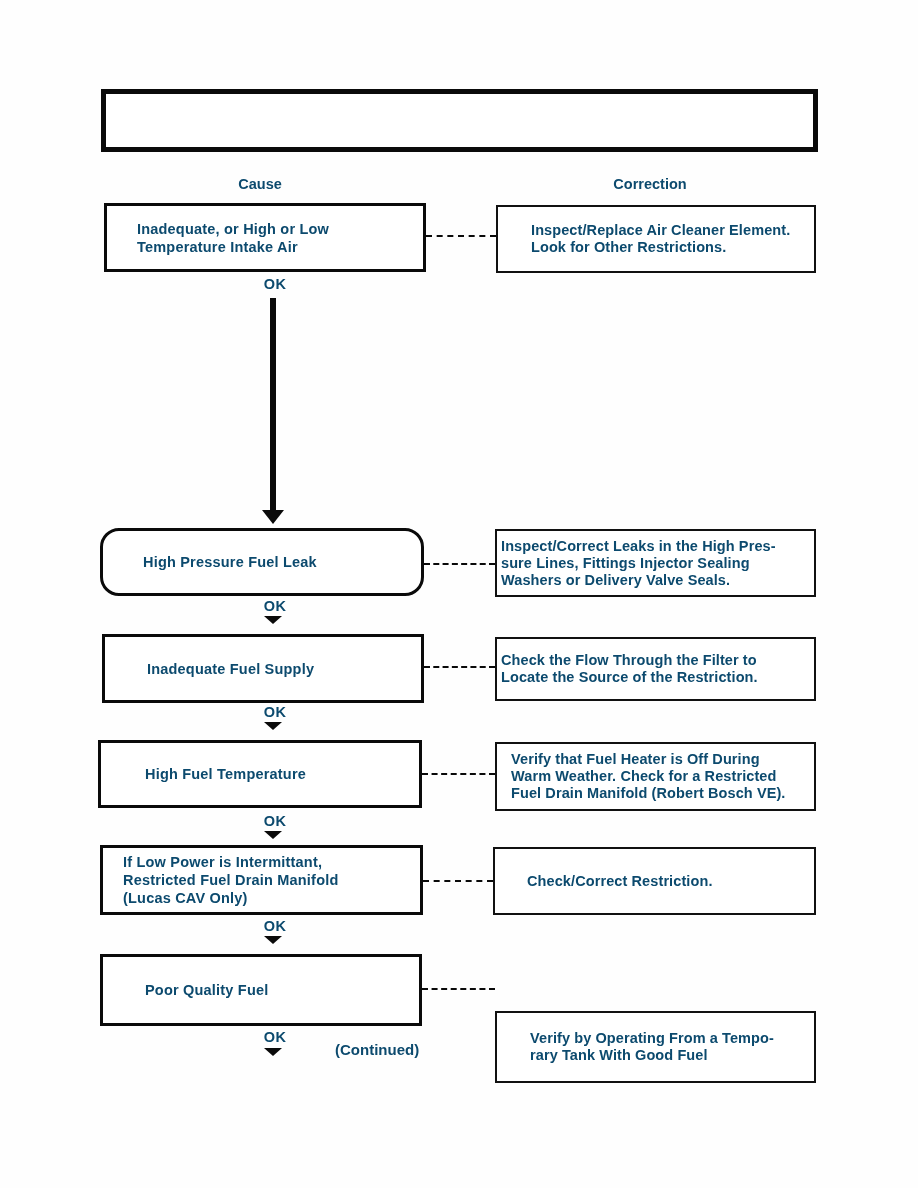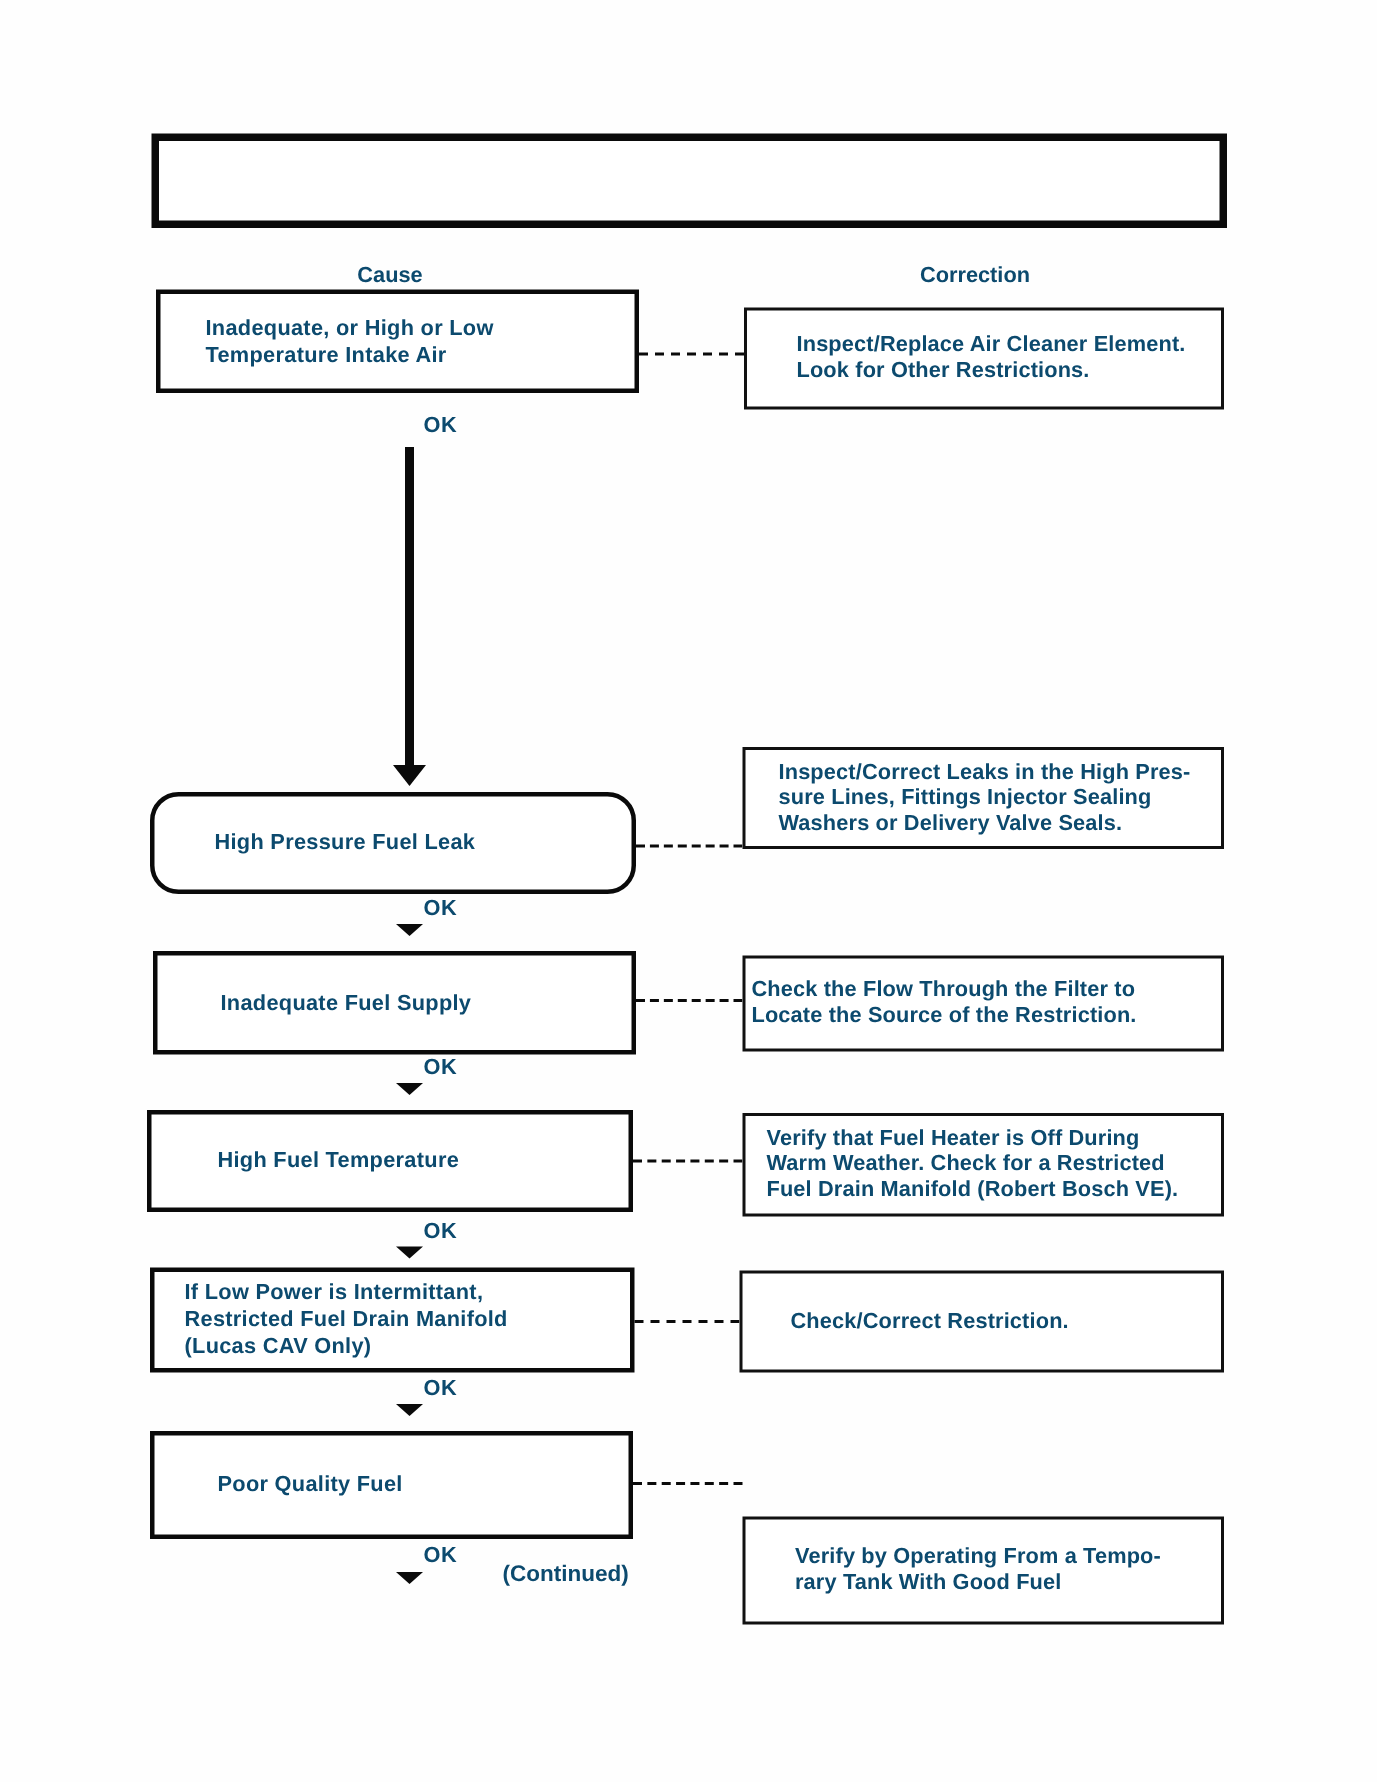--- a/index.html
+++ b/index.html
@@ -49,50 +49,50 @@
     border: 2px solid #111;
     background: #fff;
     display: flex; align-items: center;
     font-size: 14.5px; font-weight: 700;
     line-height: 17px;
     white-space: pre-line;
     letter-spacing: 0.1px;
     padding-right: 10px;
   }
 
-  .r1-cause { left: 104px; top: 193px; width: 322px; height: 69px; padding-left: 30px; }
+  .r1-cause { left: 104px; top: 203px; width: 322px; height: 69px; padding-left: 30px; }
   .r2-cause { left: 100px; top: 528px; width: 324px; height: 68px; padding-left: 40px; border-radius: 19px; }
   .r3-cause { left: 102px; top: 634px; width: 322px; height: 69px; padding-left: 42px; }
   .r4-cause { left:  98px; top: 740px; width: 324px; height: 68px; padding-left: 44px; }
   .r5-cause { left: 100px; top: 845px; width: 323px; height: 70px; padding-left: 20px; }
   .r6-cause { left: 100px; top: 954px; width: 322px; height: 72px; padding-left: 42px; }
 
   .r1-corr { left: 496px; top: 205px; width: 320px; height: 68px; padding-left: 33px; }
-  .r2-corr { left: 495px; top: 498px; width: 321px; height: 68px; padding-left: 22px; }
+  .r2-corr { left: 495px; top: 529px; width: 321px; height: 68px; padding-left: 4px; }
   .r3-corr { left: 495px; top: 637px; width: 321px; height: 64px; padding-left: 4px; }
   .r4-corr { left: 495px; top: 742px; width: 321px; height: 69px; padding-left: 14px; }
   .r5-corr { left: 493px; top: 847px; width: 323px; height: 68px; padding-left: 32px; }
   .r6-corr { left: 495px; top: 1011px; width: 321px; height: 72px; padding-left: 33px; }
 
   
   .dash {
     height: 0;
     border-top: 2px dashed #0a0a0a;
   }
   .r1-dash { left: 426px; top: 235px; width: 70px; }
   .r2-dash { left: 424px; top: 563px; width: 71px; }
   .r3-dash { left: 424px; top: 666px; width: 71px; }
   .r4-dash { left: 422px; top: 773px; width: 73px; }
   .r5-dash { left: 423px; top: 880px; width: 70px; }
   .r6-dash { left: 422px; top: 988px; width: 73px; }
 
   
   .ok {
     left: 245px; width: 60px;
-    text-align: right;
+    text-align: center;
     font-size: 14.5px; font-weight: 700;
     letter-spacing: 0.5px;
   }
   .r1-ok { top: 276px; }
   .r2-ok { top: 598px; }
   .r3-ok { top: 704px; }
   .r4-ok { top: 813px; }
   .r5-ok { top: 918px; }
   .r6-ok { top: 1029px; }
 

